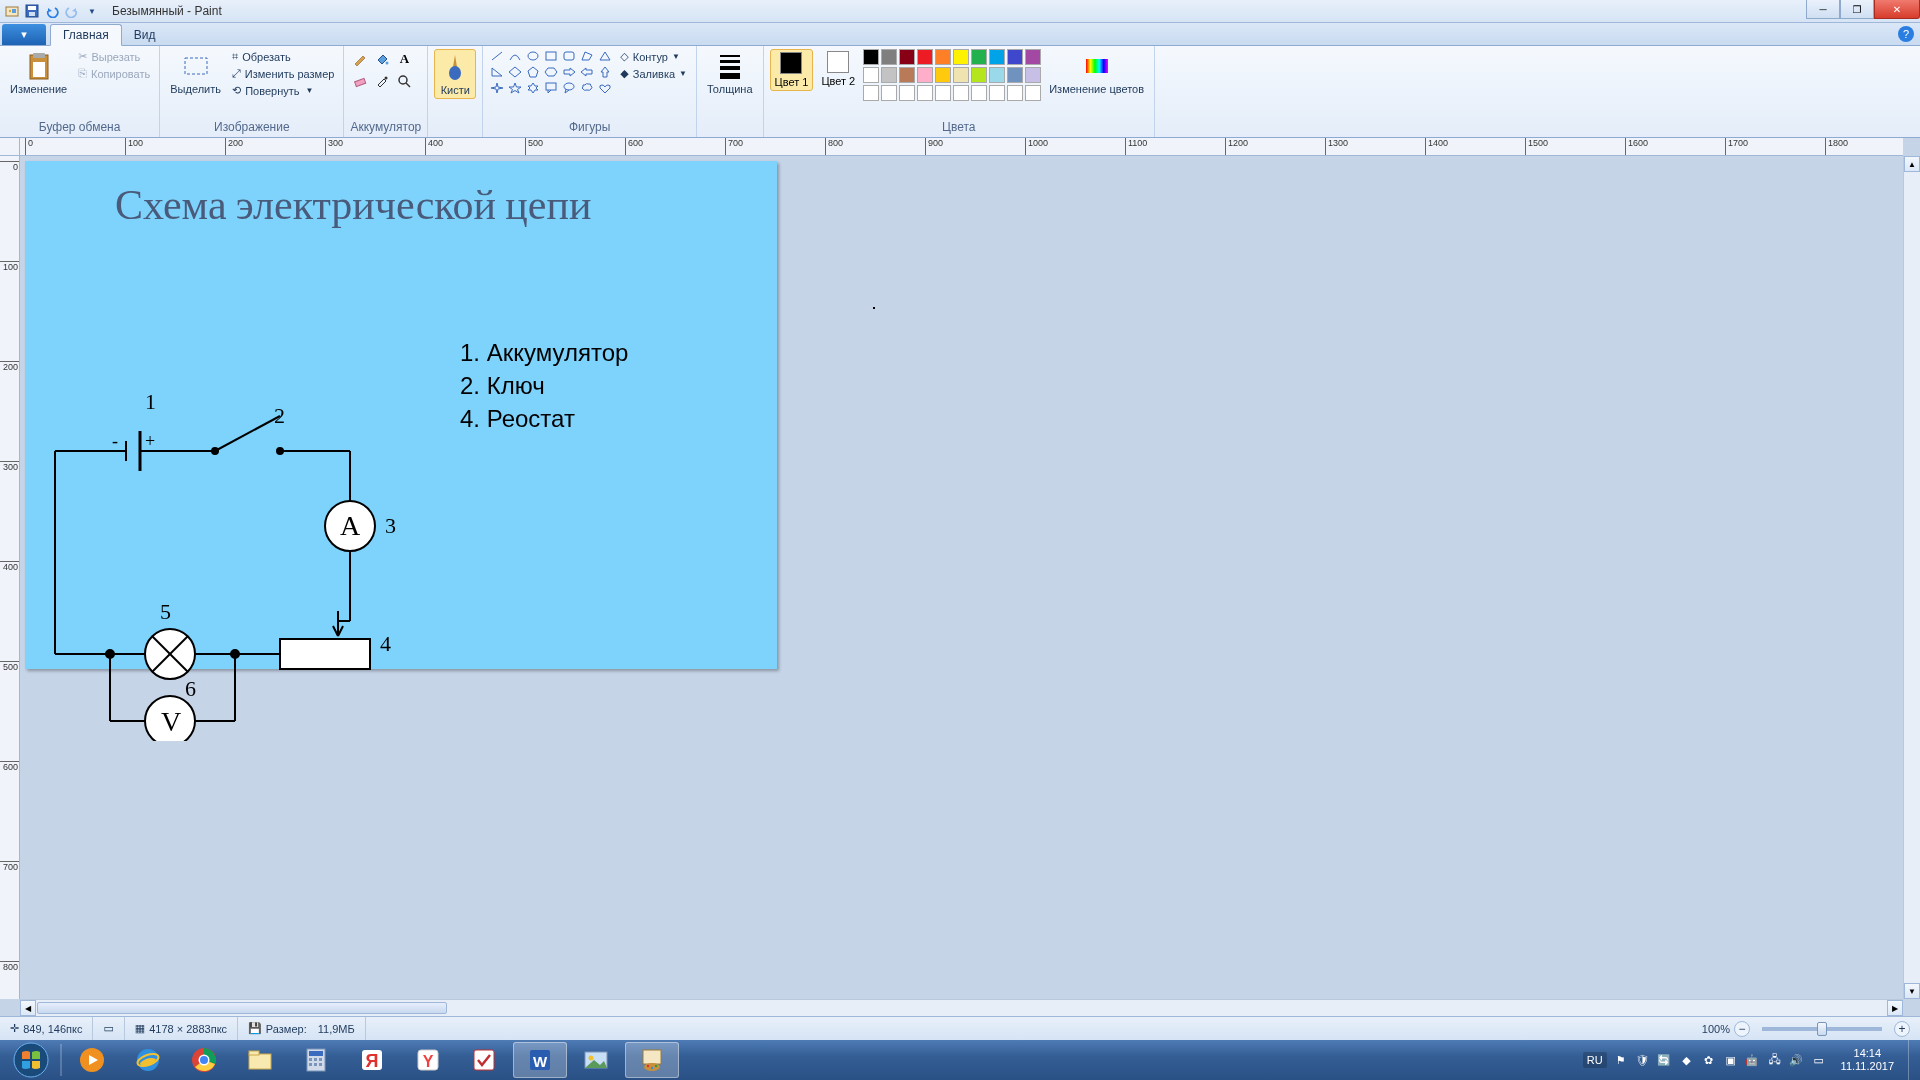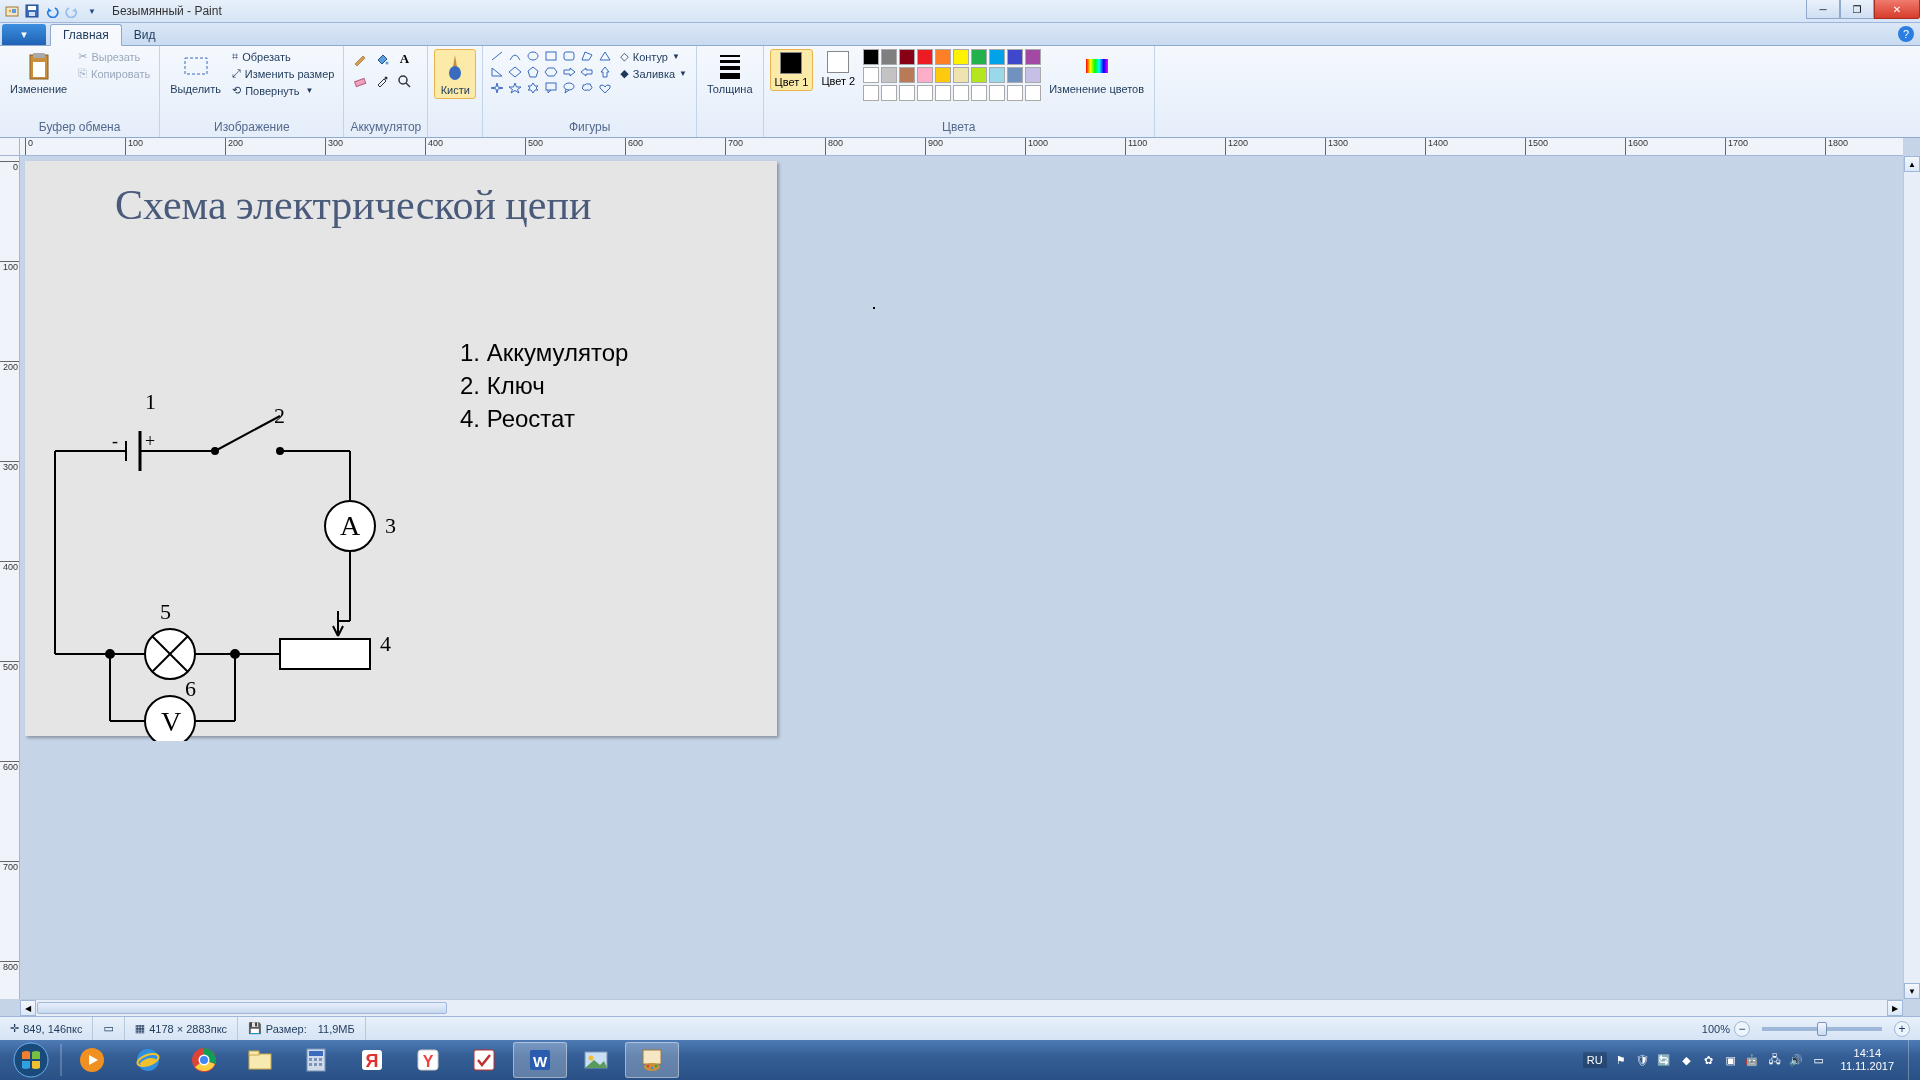--- a/index.html
+++ b/index.html
@@ -46,21 +46,21 @@
   .pal-cell { width: 16px; height: 16px; border: 1px solid #aaa; cursor: pointer; }
 
   
   .workarea { position: relative; height: calc(100% - 23px - 23px - 92px - 24px - 40px); background: #c6d4e8; }
   .ruler-h { position: absolute; left: 20px; right: 17px; top: 0; height: 18px; background: #f0f4fa; border-bottom: 1px solid #9fb8d9; font-size: 9px; color: #333; overflow: hidden; }
   .ruler-h .tick { position: absolute; top: 0; height: 18px; border-left: 1px solid #666; padding-left: 2px; }
   .ruler-v { position: absolute; left: 0; top: 18px; bottom: 17px; width: 20px; background: #f0f4fa; border-right: 1px solid #9fb8d9; font-size: 9px; color: #333; overflow: hidden; }
   .ruler-v .tick { position: absolute; left: 0; width: 20px; border-top: 1px solid #666; text-align: right; padding-right: 2px; }
   .ruler-corner { position: absolute; left: 0; top: 0; width: 20px; height: 18px; background: #f0f4fa; border-right: 1px solid #9fb8d9; border-bottom: 1px solid #9fb8d9; }
   .canvas-scroll { position: absolute; left: 20px; top: 18px; right: 17px; bottom: 17px; background: #c6d4e8; overflow: hidden; }
-  .canvas { position: absolute; left: 5px; top: 5px; width: 752px; height: 575px; background: #e5e5e5; box-shadow: 2px 2px 3px rgba(0,0,0,.3); }
+  .canvas { position: absolute; left: 5px; top: 5px; width: 752px; height: 508px; background: #7dd3fc; box-shadow: 2px 2px 3px rgba(0,0,0,.3); }
   .scrollbar-v { position: absolute; right: 0; top: 18px; bottom: 17px; width: 17px; background: #e8eef7; border-left: 1px solid #b8c8dd; }
   .scrollbar-h { position: absolute; left: 20px; right: 17px; bottom: 0; height: 17px; background: #e8eef7; border-top: 1px solid #b8c8dd; }
   .scroll-thumb-h { position: absolute; left: 17px; top: 2px; width: 410px; height: 12px; background: linear-gradient(#e6eefc,#c9d9ef); border: 1px solid #9fb8d9; border-radius: 2px; }
   .scroll-btn { width: 16px; height: 16px; background: linear-gradient(#f3f7fd,#dce8f7); border: 1px solid #9fb8d9; position: absolute; display: flex; align-items: center; justify-content: center; font-size: 8px; }
 
   
   .diagram-title { position: absolute; left: 90px; top: 20px; font-family: Cambria, serif; font-size: 42px; color: #4a5a7a; }
   .legend { position: absolute; left: 435px; top: 175px; font-family: 'Times New Roman', serif; font-size: 24px; line-height: 33px; color: #000; }
   .circuit { position: absolute; left: 15px; top: 130px; }
   .circuit text { font-family: 'Times New Roman', serif; }

